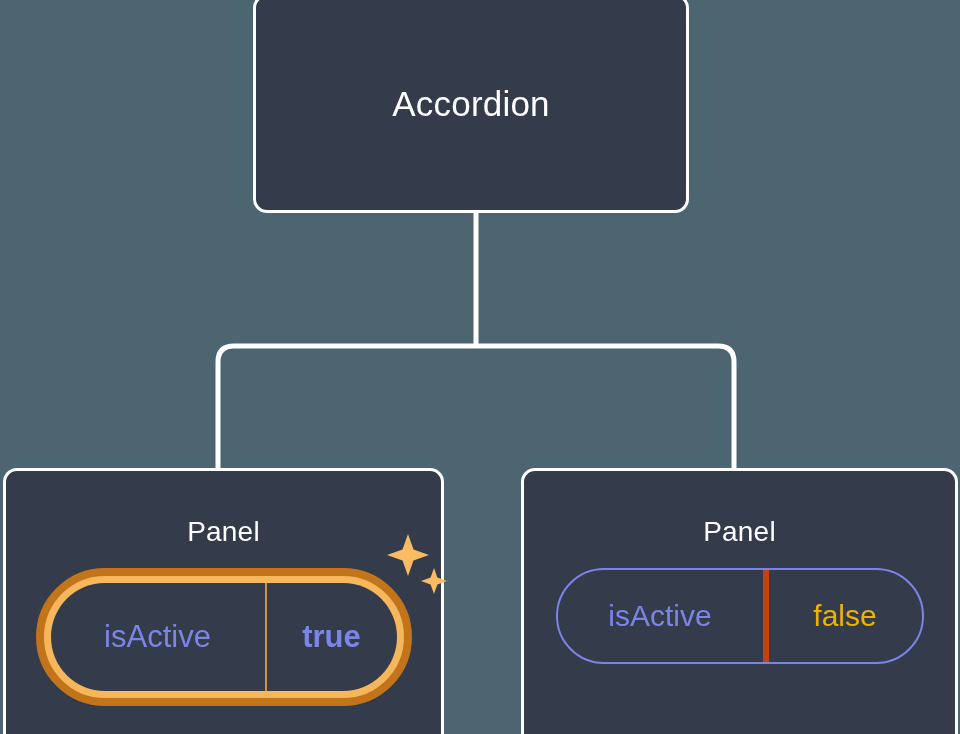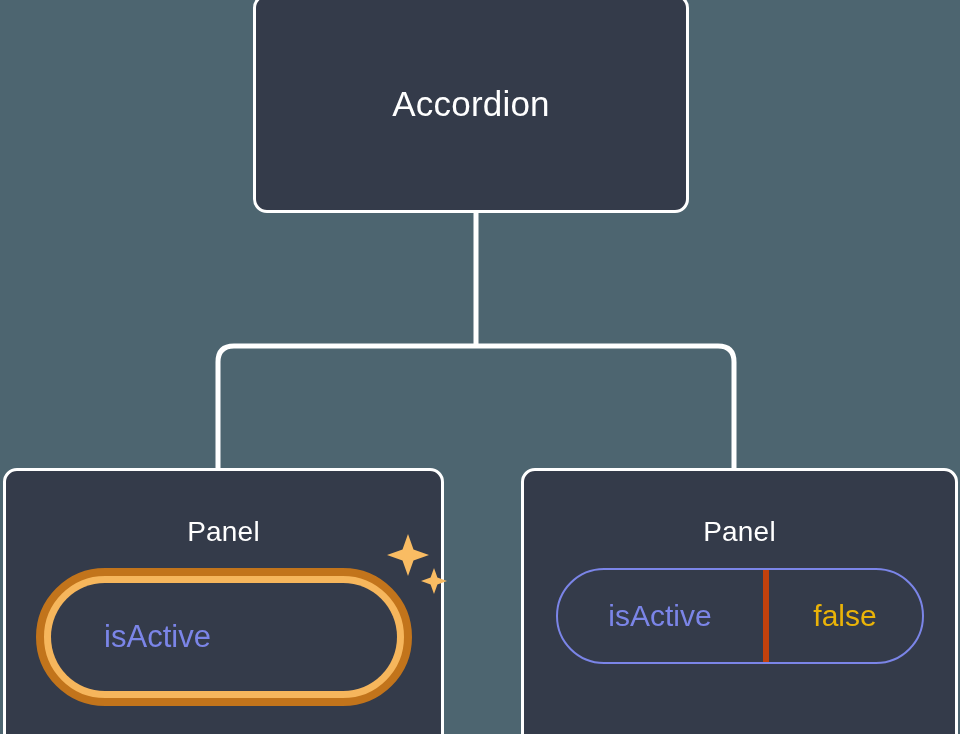--- a/index.html
+++ b/index.html
@@ -179,20 +179,21 @@
     <span class="node-title-root">Accordion</span>
   </div>
 
   <div class="node node-panel node-panel-left">
     <span class="node-title-panel">Panel</span>
 
     <div class="pill-wrap">
       <div class="pill-highlight">
         <div class="pill-highlight-inner">
           <div class="pill-cell pill-key">isActive</div>
+          <div class="pill-cell pill-val">true</div>
         </div>
       </div>
 
       <svg class="sparkles" viewBox="0 0 64 72" aria-hidden="true">
         <path d="M22 2 L27.5 17.5 L43 23 L27.5 28.5 L22 44 L16.5 28.5 L1 23 L16.5 17.5 Z" fill="#f9bc63"></path>
         <path d="M48 36 L51.4 45.6 L61 49 L51.4 52.4 L48 62 L44.6 52.4 L35 49 L44.6 45.6 Z" fill="#f9bc63"></path>
       </svg>
     </div>
   </div>
 

